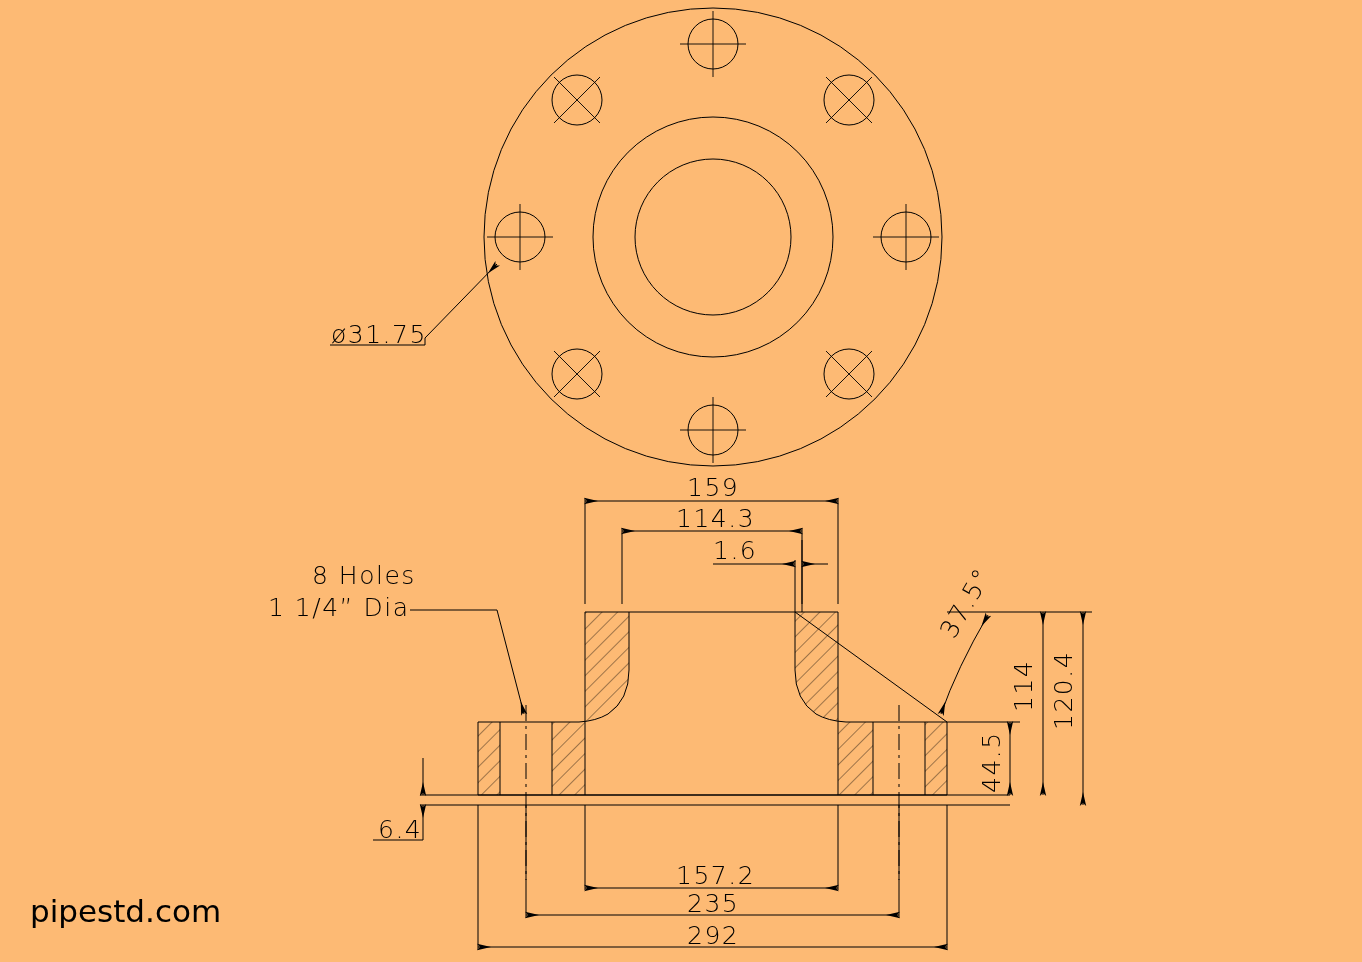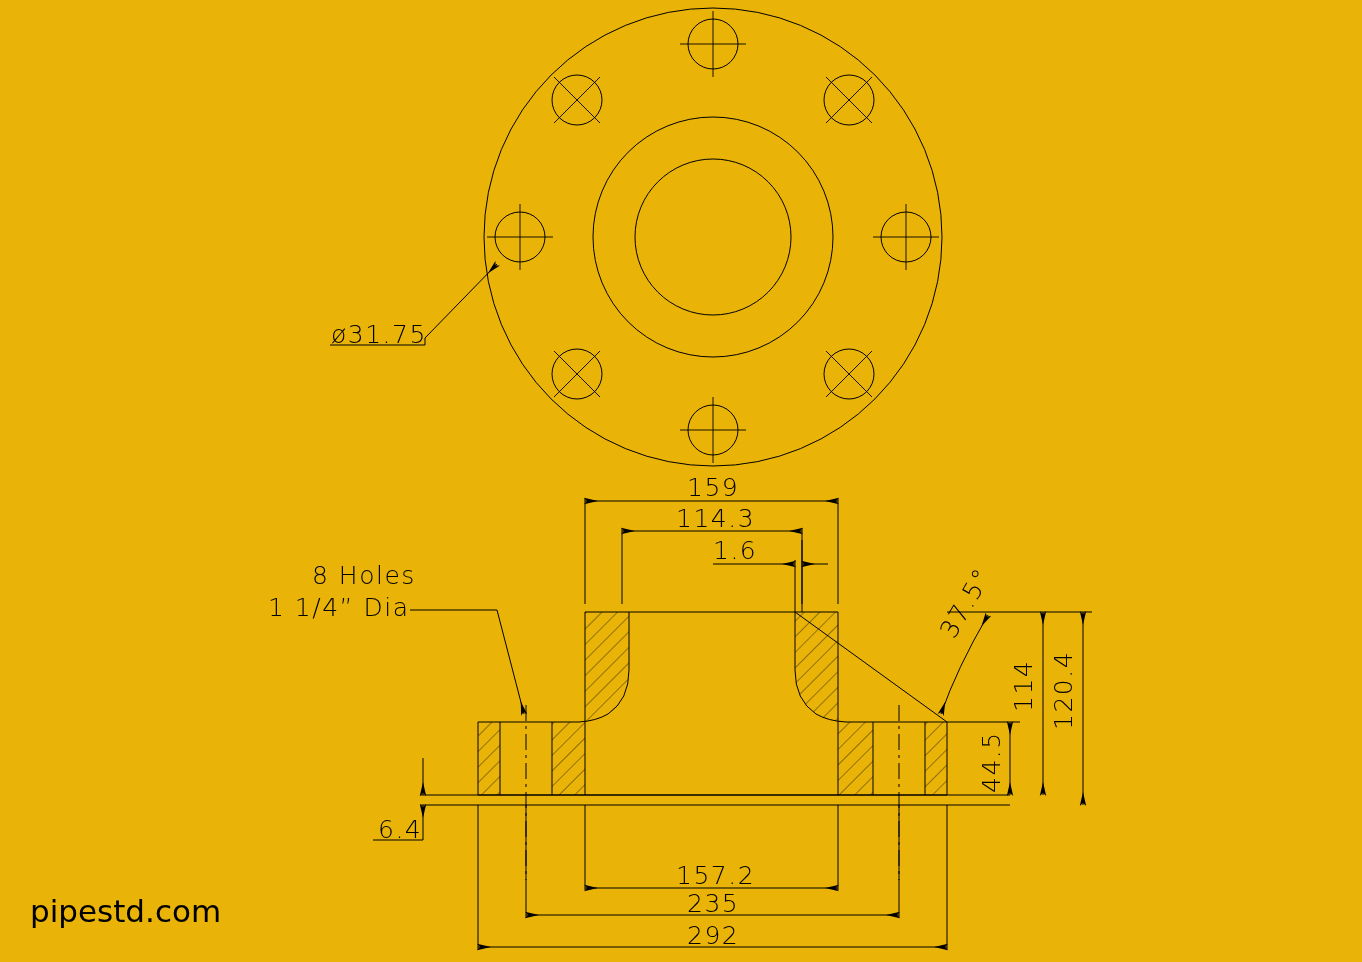--- a/index.html
+++ b/index.html
@@ -11,21 +11,21 @@
   body {
     width: 1362px;
     height: 962px;
     overflow: hidden;
     font-family: "Liberation Sans", sans-serif;
   }
   #drawing-root {
     position: relative;
     width: 1362px;
     height: 962px;
-    background: #eab308;
+    background: #fdba74;
   }
   svg#cad-canvas {
     position: absolute;
     left: 0;
     top: 0;
     width: 1362px;
     height: 962px;
     display: block;
   }
   .ln {

